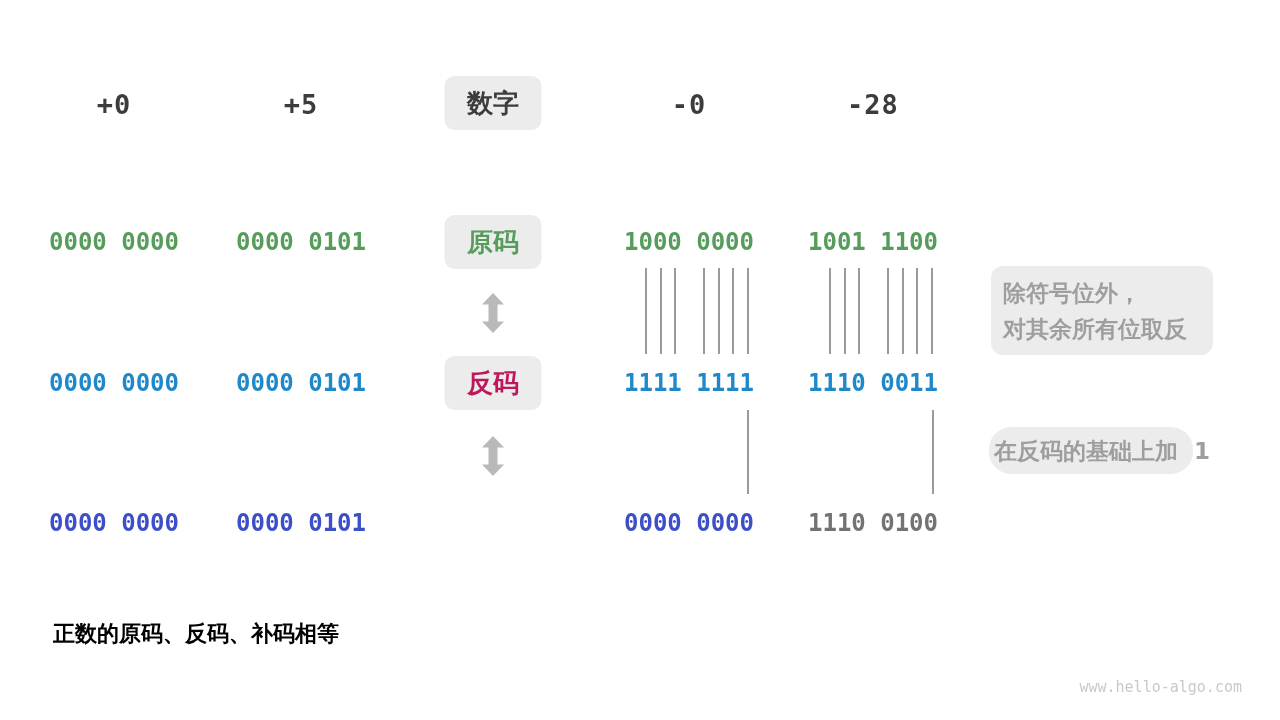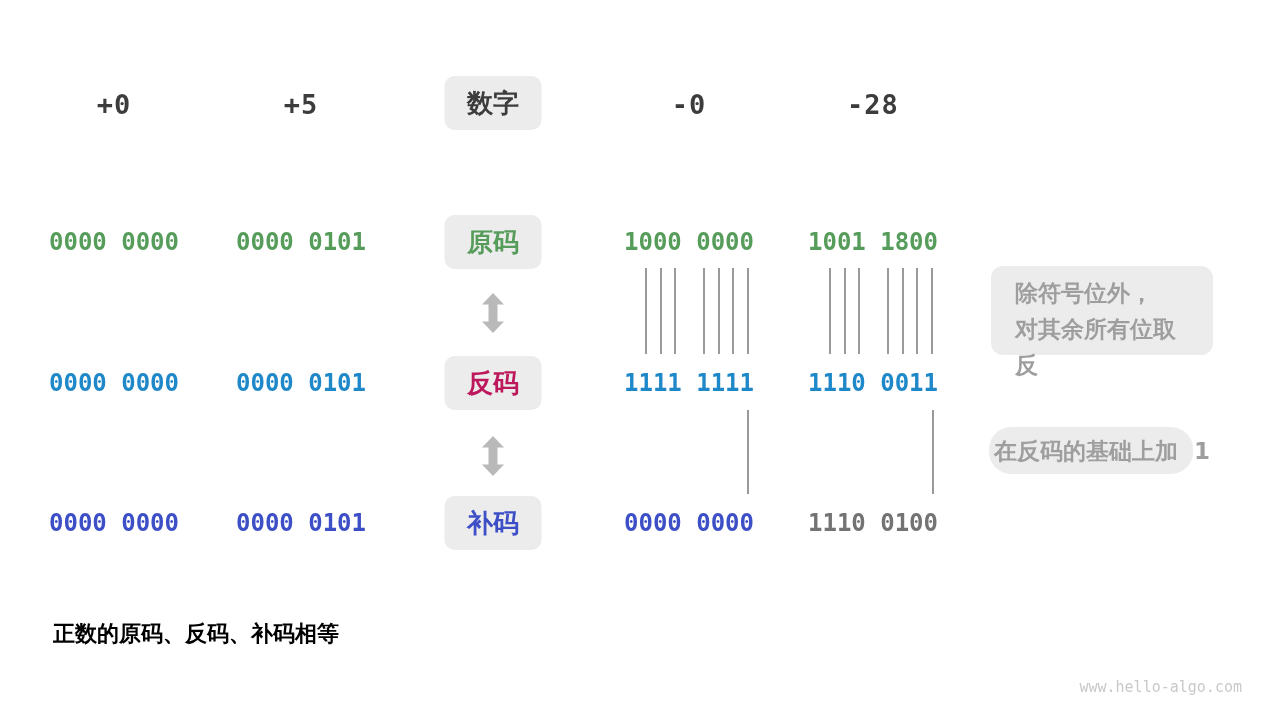--- a/index.html
+++ b/index.html
@@ -27,21 +27,21 @@
   .tickgroup span:nth-child(3){ left:50px; }
   .tickgroup span:nth-child(4){ left:79px; }
   .tickgroup span:nth-child(5){ left:94px; }
   .tickgroup span:nth-child(6){ left:108px; }
   .tickgroup span:nth-child(7){ left:123px; }
 
   .vline { position:absolute; width:1.5px; height:84px; background:#9a9a9a; top:410px; }
 
   .annot { position:absolute; background:#ececec; border-radius:12px; color:#9e9e9e;
            font-weight:bold; font-size:23px; line-height:36px; box-sizing:border-box; }
-  .annot-1 { left:991px; top:266px; width:222px; height:89px; padding:9px 24px; }
+  .annot-1 { left:991px; top:266px; width:222px; height:89px; padding:9px 12px; }
   .annot-2 { left:989px; top:427px; width:204px; height:47px;
              display:flex; align-items:center; padding:0 5px; white-space:pre;border-radius:22px; }
 
   .caption { position:absolute; font-size:22px; font-weight:bold; color:#000000; white-space:nowrap; }
 
   .watermark { position:absolute; right:38px; top:678px; font-family:"DejaVu Sans Mono","Liberation Mono",monospace;
                font-size:15px; color:#c9c9c9; }
 
   .arrow { position:absolute; transform:translate(-50%,-50%); }
 </style>
@@ -58,21 +58,21 @@
   <div class="center labelbox dark cn" style="left:493px; top:103px;">
     <span>数字</span>
   </div>
 
   <div class="center mono bin" style="left: 114px; top: 242px; color: rgb(86, 156, 90);">0000 0000</div>
   <div class="center mono bin" style="left: 301px; top: 242px; color: rgb(86, 156, 90);">0000 0101</div>
   <div class="center labelbox cn" style="left: 493px; top: 242px; color: rgb(86, 156, 90);">
     <span>原码</span>
   </div>
   <div class="center mono bin" style="left: 689px; top: 242px; color: rgb(86, 156, 90);">1000 0000</div>
-  <div class="center mono bin" style="left: 873px; top: 242px; color: rgb(86, 156, 90);">1001 1800</div>
+  <div class="center mono bin" style="left: 873px; top: 242px; color: rgb(86, 156, 90);">1001 1100</div>
 
   <div class="tickgroup" style="left:624px; top:268px;">
     <span></span>
       <span></span>
       <span></span>
       <span></span>
       <span></span>
       <span></span>
       <span></span>
   </div>
@@ -103,23 +103,20 @@
     <span>反码</span>
   </div>
   <div class="center mono bin" style="left: 689px; top: 383px; color: rgb(30, 136, 201);">1111 1111</div>
   <div class="center mono bin" style="left: 873px; top: 383px; color: rgb(30, 136, 201);">1110 0011</div>
 
   <div class="vline" style="left:747px;"></div>
   <div class="vline" style="left:932px;"></div>
 
   <div class="center mono bin" style="left: 114px; top: 523px; color: rgb(61, 79, 198);">0000 0000</div>
   <div class="center mono bin" style="left: 301px; top: 523px; color: rgb(61, 79, 198);">0000 0101</div>
-  <div class="center labelbox cn" style="left: 493px; top: 523px; color: rgb(61, 79, 198);">
-    <span>补码</span>
-  </div>
   <div class="center mono bin" style="left: 689px; top: 523px; color: rgb(61, 79, 198);">0000 0000</div>
   <div class="center mono bin" style="left: 873px; top: 523px; color: #737373;">1110 0100</div>
 
   <div class="annot annot-1 cn">
     <div>除符号位外，</div>
     <div>对其余所有位取反</div>
   </div>
   <div class="annot annot-2 cn">
     <span>在反码的基础上加  1</span>
   </div>

